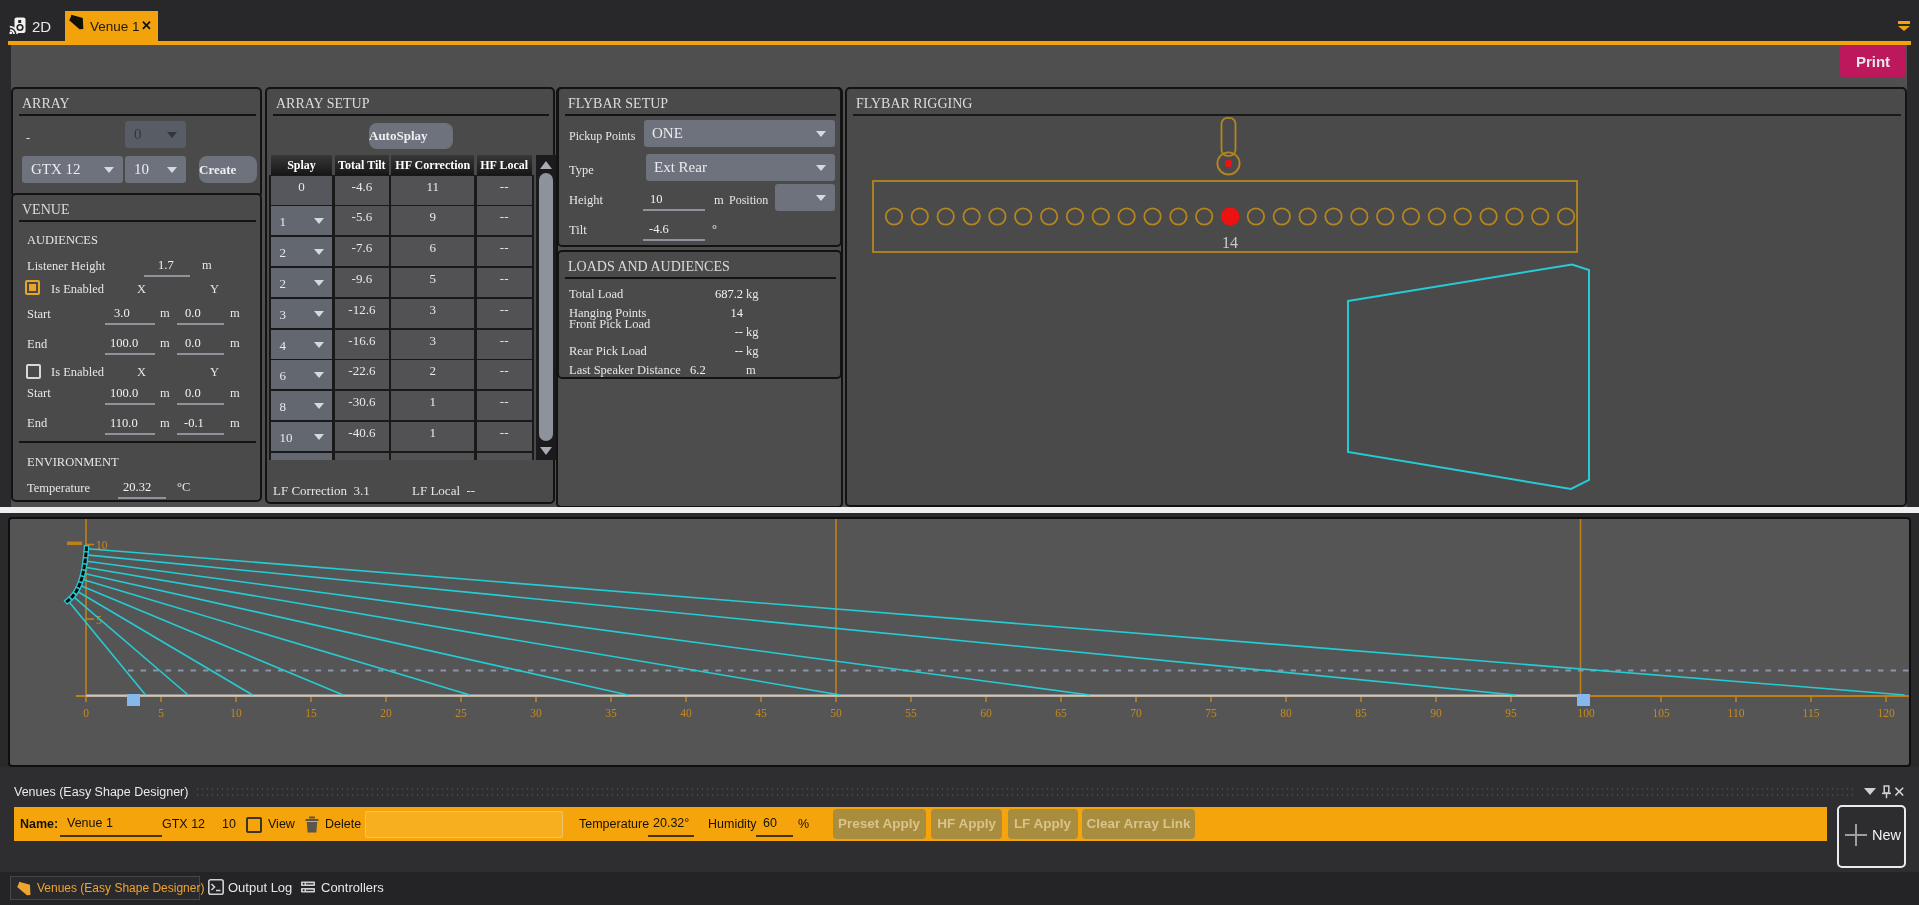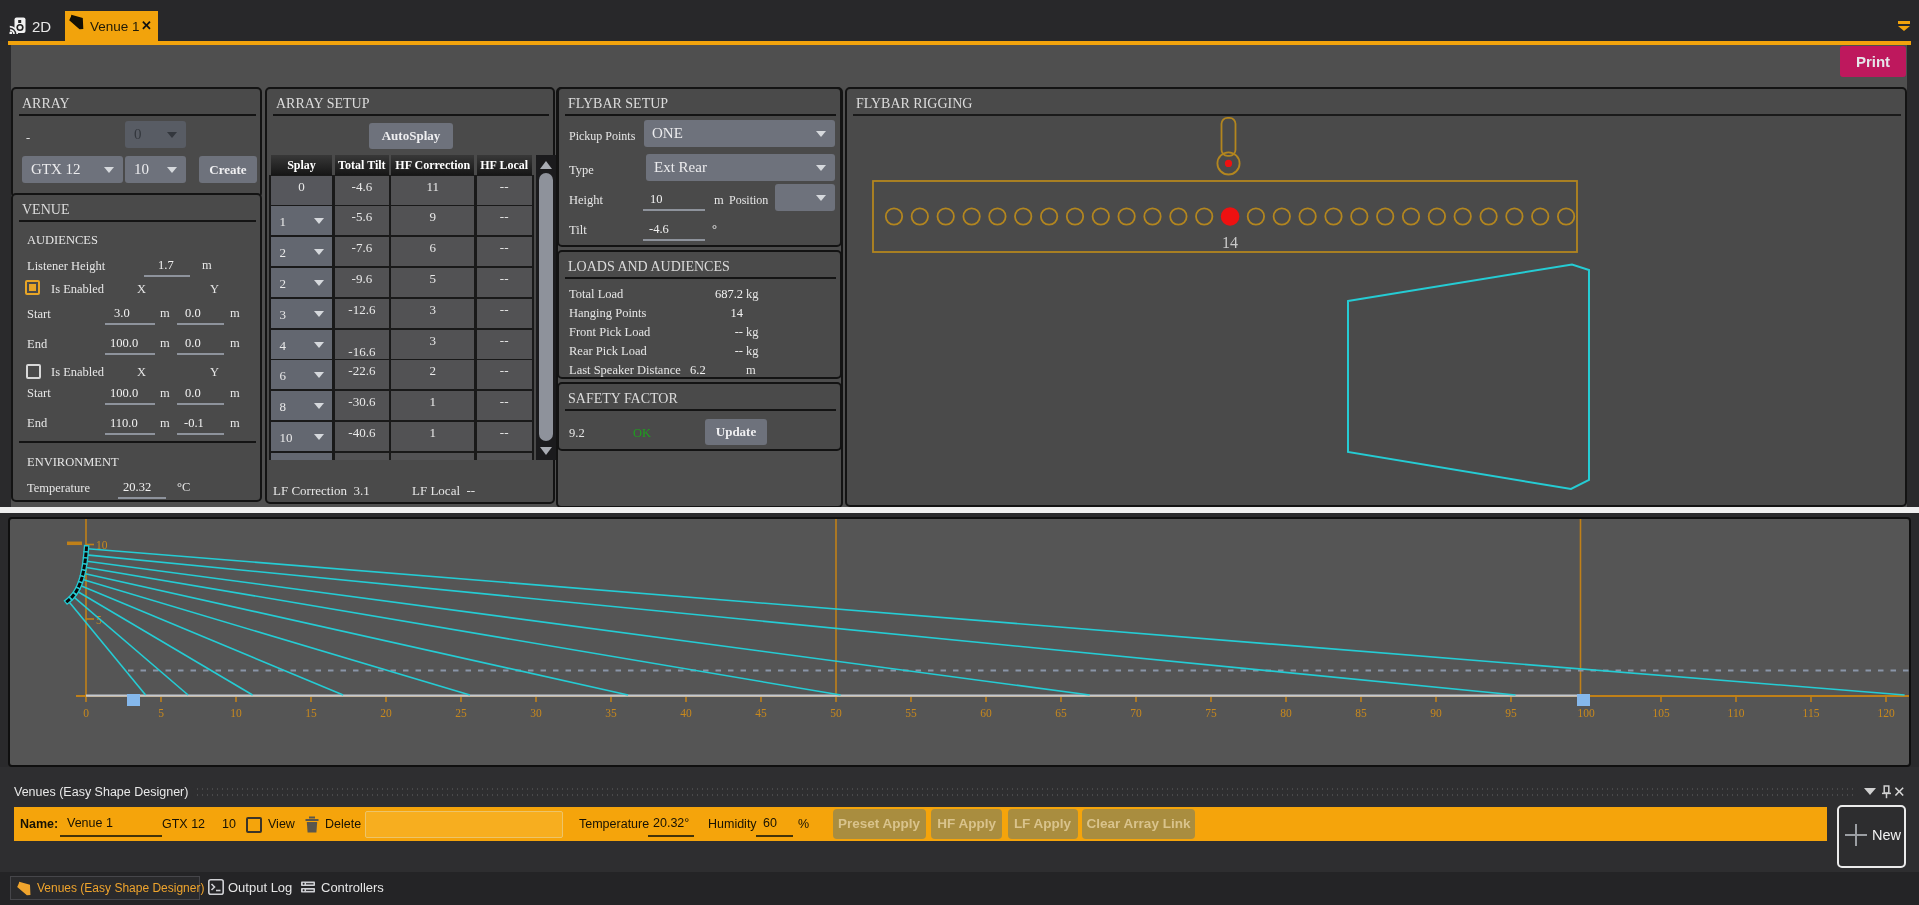--- a/index.html
+++ b/index.html
@@ -23,21 +23,21 @@
 #printbtn { position:absolute; left:1840px; top:46px; width:66px; height:31px; background:#be185d; border-radius:3px; color:#e6e6ea; font-size:15px; font-weight:bold; text-align:center; line-height:31px; }
 
 .panel { position:absolute; background:#4a4a4a; border:2px solid #131313; border-radius:5px;font-family:Liberation Serif, serif; }
 .ptitle { position:absolute; left:9px; top:7px; color:#dcdcdc; font-size:14px; }
 .prule { position:absolute; left:6px; top:25px; height:2px; background:#141414; }
 .lbl { position:absolute; color:#e6e6e6; font-size:12.5px; white-space:nowrap; }
 .val { position:absolute; color:#f2f2f2; font-size:12.5px; text-align:left; padding-left:6px; white-space:nowrap; }
 .uline { position:absolute; height:2px; background:#8e939c; }
 .dd { position:absolute; background:#6e727c; border-radius:3px; color:#ececee; font-size:15px; white-space:nowrap; }
 .dd .a { position:absolute; right:9px; top:50%; margin-top:-3px; width:0; height:0; border-left:5.5px solid transparent; border-right:5.5px solid transparent; border-top:6.5px solid #d6d9dd; }
-.btn { position:absolute; background:#6e727c; border-radius:3px; color:#efeff1; font-weight:bold; font-size:13px; text-align:center; }
+.btn { position:absolute; background:#6e727c; border-radius:8px; color:#efeff1; font-weight:bold; font-size:13px; }
 
 
 </style>
 </head>
 <body>
 <div id="stage">
   <div id="tabbar"></div>
   <div id="tabline"></div>
   <div class="tab2d-txt">2D</div>
   <svg class="abs" style="left:9px;top:16px" width="18" height="18" viewBox="0 0 18 18">
@@ -179,21 +179,21 @@
           <span class="abs" style="left:8px;top:8px">3</span>
           <span class="abs" style="right:8px;top:12px;width:0;height:0;border-left:5px solid transparent;border-right:5px solid transparent;border-top:6px solid #d6d9dd"></span>
         </div>
     <div class="abs" style="left:65.8px;top:145.7px;width:54.1px;height:29px;background:#525254;color:#e9e9e9;font-size:13px;text-align:center;padding-top:3px">-12.6</div>
     <div class="abs" style="left:122.3px;top:145.7px;width:83.0px;height:29px;background:#525254;color:#e9e9e9;font-size:13px;text-align:center;padding-top:3px">3</div>
     <div class="abs" style="left:207.6px;top:145.7px;width:55.1px;height:29px;background:#525254;color:#e9e9e9;font-size:13px;text-align:center;padding-top:3px">--</div>
     <div class="abs" style="left:2.4px;top:176.5px;width:60.3px;height:29px;background:#636770;color:#e9e9e9;font-size:13px">
           <span class="abs" style="left:8px;top:8px">4</span>
           <span class="abs" style="right:8px;top:12px;width:0;height:0;border-left:5px solid transparent;border-right:5px solid transparent;border-top:6px solid #d6d9dd"></span>
         </div>
-    <div class="abs" style="left:65.8px;top:176.5px;width:54.1px;height:29px;background:#525254;color:#e9e9e9;font-size:13px;text-align:center;padding-top:14px">-16.6</div>
+    <div class="abs" style="left:65.8px;top:176.5px;width:54.1px;height:29px;background:#525254;color:#e9e9e9;font-size:13px;text-align:center;padding-top:3px">-16.6</div>
     <div class="abs" style="left:122.3px;top:176.5px;width:83.0px;height:29px;background:#525254;color:#e9e9e9;font-size:13px;text-align:center;padding-top:3px">3</div>
     <div class="abs" style="left:207.6px;top:176.5px;width:55.1px;height:29px;background:#525254;color:#e9e9e9;font-size:13px;text-align:center;padding-top:3px">--</div>
     <div class="abs" style="left:2.4px;top:207.3px;width:60.3px;height:29px;background:#636770;color:#e9e9e9;font-size:13px">
           <span class="abs" style="left:8px;top:8px">6</span>
           <span class="abs" style="right:8px;top:12px;width:0;height:0;border-left:5px solid transparent;border-right:5px solid transparent;border-top:6px solid #d6d9dd"></span>
         </div>
     <div class="abs" style="left:65.8px;top:207.3px;width:54.1px;height:29px;background:#525254;color:#e9e9e9;font-size:13px;text-align:center;padding-top:3px">-22.6</div>
     <div class="abs" style="left:122.3px;top:207.3px;width:83.0px;height:29px;background:#525254;color:#e9e9e9;font-size:13px;text-align:center;padding-top:3px">2</div>
     <div class="abs" style="left:207.6px;top:207.3px;width:55.1px;height:29px;background:#525254;color:#e9e9e9;font-size:13px;text-align:center;padding-top:3px">--</div>
     <div class="abs" style="left:2.4px;top:238.1px;width:60.3px;height:29px;background:#636770;color:#e9e9e9;font-size:13px">
@@ -252,36 +252,29 @@
     <div class="lbl" style="left:153px;top:133px">°</div>
   </div>
   <div class="panel" style="left:557px;top:250px;width:285px;height:129px">
     <div class="ptitle">LOADS AND AUDIENCES</div>
       <div class="prule" style="width:271px"></div>
     <div class="lbl" style="left:10px;top:35px">Total Load</div>
       <div class="val" style="left:125px;top:35px;width:59px;text-align:right">687.2</div>
       <div class="lbl" style="left:187px;top:35px">kg</div>
     <div class="lbl" style="left:10px;top:54px">Hanging Points</div>
       <div class="val" style="left:125px;top:54px;width:59px;text-align:right">14</div>
-    <div class="lbl" style="left:10px;top:73px">Front Pick Load</div>
+    <div class="lbl" style="left:10px;top:65px">Front Pick Load</div>
       <div class="val" style="left:125px;top:73px;width:59px;text-align:right">--</div>
       <div class="lbl" style="left:187px;top:73px">kg</div>
     <div class="lbl" style="left:10px;top:92px">Rear Pick Load</div>
       <div class="val" style="left:125px;top:92px;width:59px;text-align:right">--</div>
       <div class="lbl" style="left:187px;top:92px">kg</div>
     <div class="lbl" style="left:10px;top:111px">Last Speaker Distance</div>
       <div class="val" style="left:125px;top:111px;width:59px;">6.2</div>
       <div class="lbl" style="left:187px;top:111px">m</div>
-  </div>
-  <div class="panel" style="left:557px;top:382px;width:285px;height:69px">
-    <div class="ptitle">SAFETY FACTOR</div>
-      <div class="prule" style="width:271px"></div>
-    <div class="lbl" style="left:10px;top:42px">9.2</div>
-    <div class="lbl" style="left:74px;top:42px;color:#1ea01e">OK</div>
-    <div class="btn" style="left:146px;top:35px;width:62px;height:26px;line-height:26px;font-size:13px">Update</div>
   </div>
 
   <div class="panel" style="left:845px;top:87px;width:1062px;height:420px">
     <div class="ptitle">FLYBAR RIGGING</div>
     <div class="prule" style="width:1048px;background:#1a1a1a"></div>
     <svg class="abs" style="left:0;top:0" width="1058" height="416" viewBox="0 0 1058 416">
       <g fill="none" stroke="#b3861f" stroke-width="1.8">
       <rect x="374.5" y="28.8" width="14" height="38" rx="6"></rect>
       <circle cx="381.5" cy="74.4" r="11.1"></circle>
       <rect x="26" y="92" width="704" height="71"></rect>

